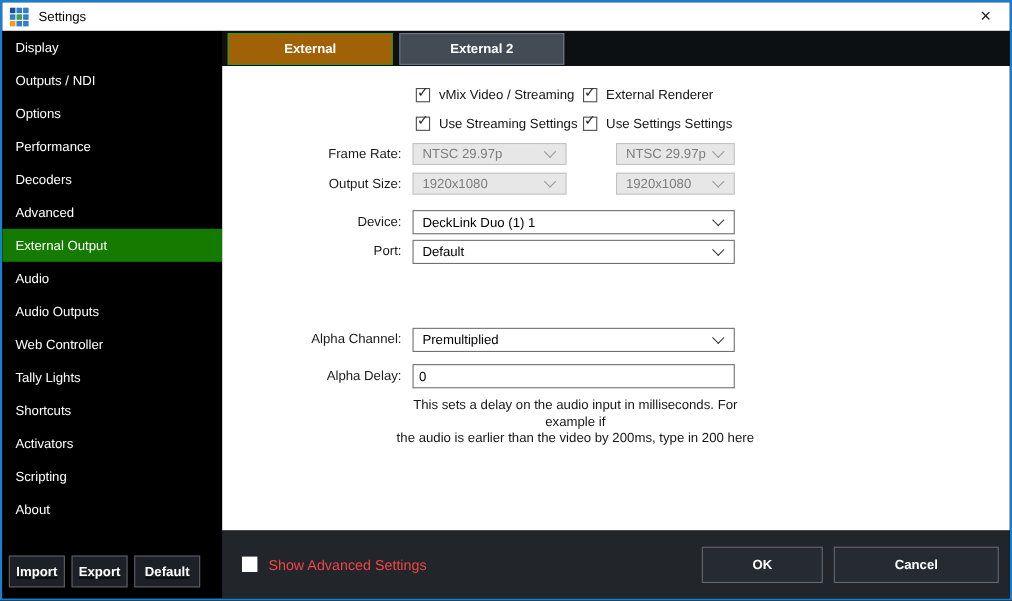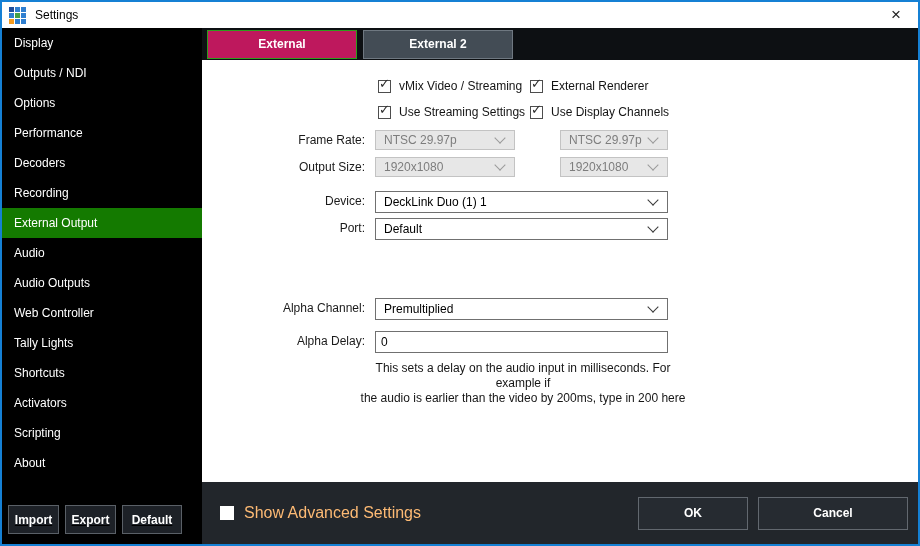--- a/index.html
+++ b/index.html
@@ -23,21 +23,21 @@
   .sidebar-spacer { flex:1; }
   .sidebar-buttons { display:flex; gap:6px; padding:0 6px 10px 6px;text-decoration:underline; }
   .btn-dark { height:29px; background:#1d2127; border:1px solid #5a6067; color:#fff; font-weight:bold;
               font-size:12px; display:flex; align-items:center; justify-content:center; box-sizing:border-box; }
   .btn-import { width:51px; } .btn-export { width:51px; } .btn-default { width:60px; }
 
   .main-col { flex:1; display:flex; flex-direction:column; background:#0d1013; min-width:0; }
   .tabstrip { height:32px; display:flex; align-items:center; padding-left:5px; gap:6px; background:#0d1013; }
   .tab { width:150px; height:29px; line-height:27px; text-align:center; font-size:12px; font-weight:bold;
          color:#fff; box-sizing:border-box; }
-  .tab.active { background:#be185d; border:1px solid #2e9c1c; }
+  .tab.active { background:#a16207; border:1px solid #2e9c1c; }
   .tab.inactive { background:#434c55; border:1px solid #6f7881; }
 
   
   .panel { flex:1; background:#ffffff; position:relative; font-size:12px; color:#141414; }
 
   .cbox { position:absolute; display:flex; align-items:center; gap:8px; height:16px; }
   .cbox.r1c1 { left:176px; top:18px; } .cbox.r1c2 { left:328px; top:18px; }
   .cbox.r2c1 { left:176px; top:44px; } .cbox.r2c2 { left:328px; top:44px; }
   .cb { position:relative; width:13px; height:13px; background:#fff; border:1px solid #4d4d4d;
         box-sizing:border-box; flex:none; }
@@ -64,21 +64,21 @@
 
   .textbox { position:absolute; left:173px; top:0; width:293px; height:22px; box-sizing:border-box;
              border:1px solid #707070; font-size:12px; padding-left:5px; font-family:inherit; color:#000; }
 
   .help { position:absolute; left:150px; top:301px; width:342px; text-align:center; font-size:12px;
           line-height:15px; color:#161616; }
 
   
   .bottombar { height:62px; background:#22262b; display:flex; align-items:center;
                padding:0 10px 0 18px; box-sizing:border-box; }
-  .adv { display:flex; align-items:center; gap:10px; color:#fdba74; font-size:16px; }
+  .adv { display:flex; align-items:center; gap:10px; color:#ef4444; font-size:13px; }
   .cb-unchecked { width:14px; height:14px; background:#fff; flex:none; }
   .bar-spacer { flex:1; }
   .btn-footer { height:33px; background:#262b31; border:1px solid #62686f; color:#fff; font-weight:bold;
                 font-size:12px; display:flex; align-items:center; justify-content:center; box-sizing:border-box; }
   .btn-ok { width:110px; margin-right:10px; }
   .btn-cancel { width:150px; }
 </style>
 </head>
 <body>
 
@@ -102,21 +102,21 @@
 
   <div class="body-row">
 
     <div class="sidebar">
       <div class="nav">
         <div class="nav-item">Display</div>
         <div class="nav-item">Outputs / NDI</div>
         <div class="nav-item">Options</div>
         <div class="nav-item">Performance</div>
         <div class="nav-item">Decoders</div>
-        <div class="nav-item">Recording</div>
+        <div class="nav-item">Advanced</div>
         <div class="nav-item selected">External Output</div>
         <div class="nav-item">Audio</div>
         <div class="nav-item">Audio Outputs</div>
         <div class="nav-item">Web Controller</div>
         <div class="nav-item">Tally Lights</div>
         <div class="nav-item">Shortcuts</div>
         <div class="nav-item">Activators</div>
         <div class="nav-item">Scripting</div>
         <div class="nav-item">About</div>
       </div>
@@ -151,21 +151,21 @@
         <div class="cbox r2c1">
           <span class="cb">
               <span class="tick">✓</span>
             </span>
           <span>Use Streaming Settings</span>
         </div>
         <div class="cbox r2c2">
           <span class="cb">
               <span class="tick">✓</span>
             </span>
-          <span>Use Display Channels</span>
+          <span>Use Settings Settings</span>
         </div>
 
         <div class="frow row-framerate">
           <span class="flabel">Frame Rate:</span>
           <div class="combo small1 disabled">
             <span class="combo-text">NTSC 29.97p</span>
             <span class="chev"></span>
           </div>
           <div class="combo small2 disabled">
             <span class="combo-text">NTSC 29.97p</span>

